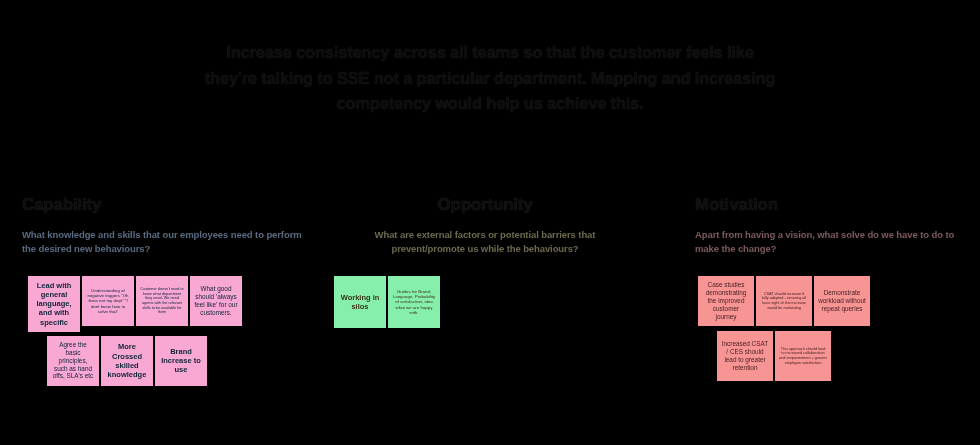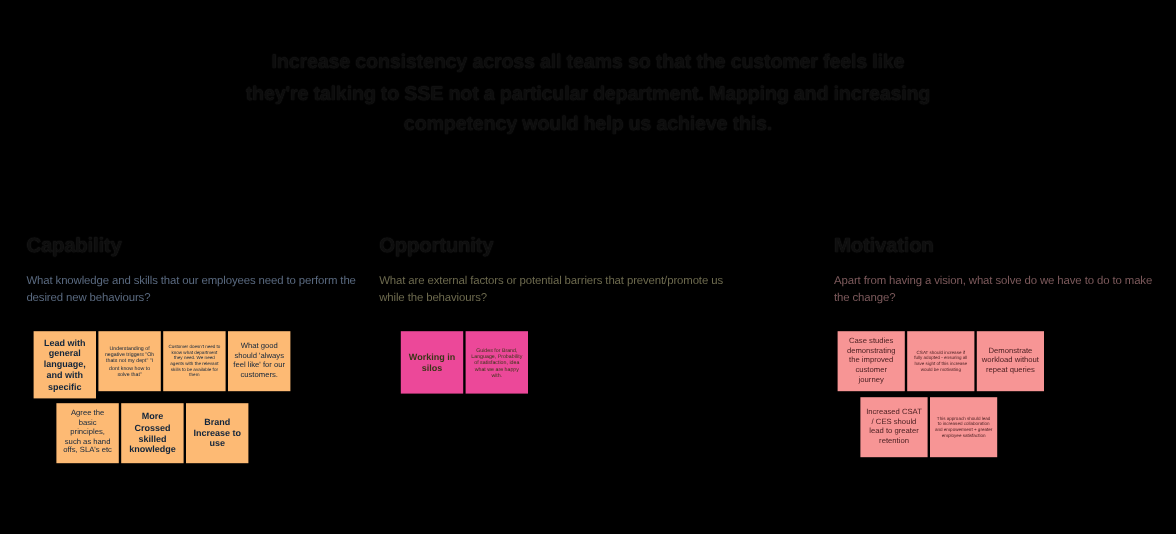--- a/index.html
+++ b/index.html
@@ -30,34 +30,34 @@
     text-shadow: 0 0 1px #2a2a2a;
     letter-spacing: -0.2px;
   }
 
   
   .column {
     position: absolute;
     top: 195px;
   }
   #column-capability  { left: 22px;  width: 290px; }
-  #column-opportunity { left: 316px; width: 290px; }
+  #column-opportunity { left: 340px; width: 290px; text-align: center; }
   #column-motivation  { left: 695px; width: 280px; }
 
   .column-title {
     font-size: 17px;
     font-weight: bold;
     color: #0e0e0e;
     text-shadow: 0 0 1px #303030;
     margin: 0 0 13px 0;
     letter-spacing: -0.2px;
   }
   .column-subtitle {
     font-size: 9.5px;
-    font-weight: normal;
+    font-weight: bold;
     line-height: 1.5;
     margin: 0;
     letter-spacing: -0.1px;
   }
   #column-capability  .column-subtitle { color: #5a6a80; }
   #column-opportunity .column-subtitle { color: #6d6a4e; }
   #column-motivation  .column-subtitle { color: #7d5a5c; }
 
   
   .notes-area {
@@ -84,22 +84,22 @@
     align-items: center;
     justify-content: center;
     text-align: center;
     line-height: 1.22;
     overflow: hidden;
     word-wrap: break-word;
     box-shadow: 1px 1px 2px rgba(0,0,0,0.35);
   }
   .note-text { display: block; }
 
-  .note.blue   { background: #fdba74; color: #10243b; }
-  .note.yellow { background: #ec4899; color: #3a3617; }
+  .note.blue   { background: #f9a8d4; color: #10243b; }
+  .note.yellow { background: #86efac; color: #3a3617; }
   .note.pink   { background: #f79595; color: #471d1f; }
 
   
   .note.fs-lg  { font-size: 7.5px; font-weight: bold; }
   .note.fs-md  { font-size: 6.4px; }
   .note.fs-sm  { font-size: 4.4px; }
   .note.fs-xs  { font-size: 3.8px; }
 
   
   #notes-opportunity .note { min-height: 52px; }

